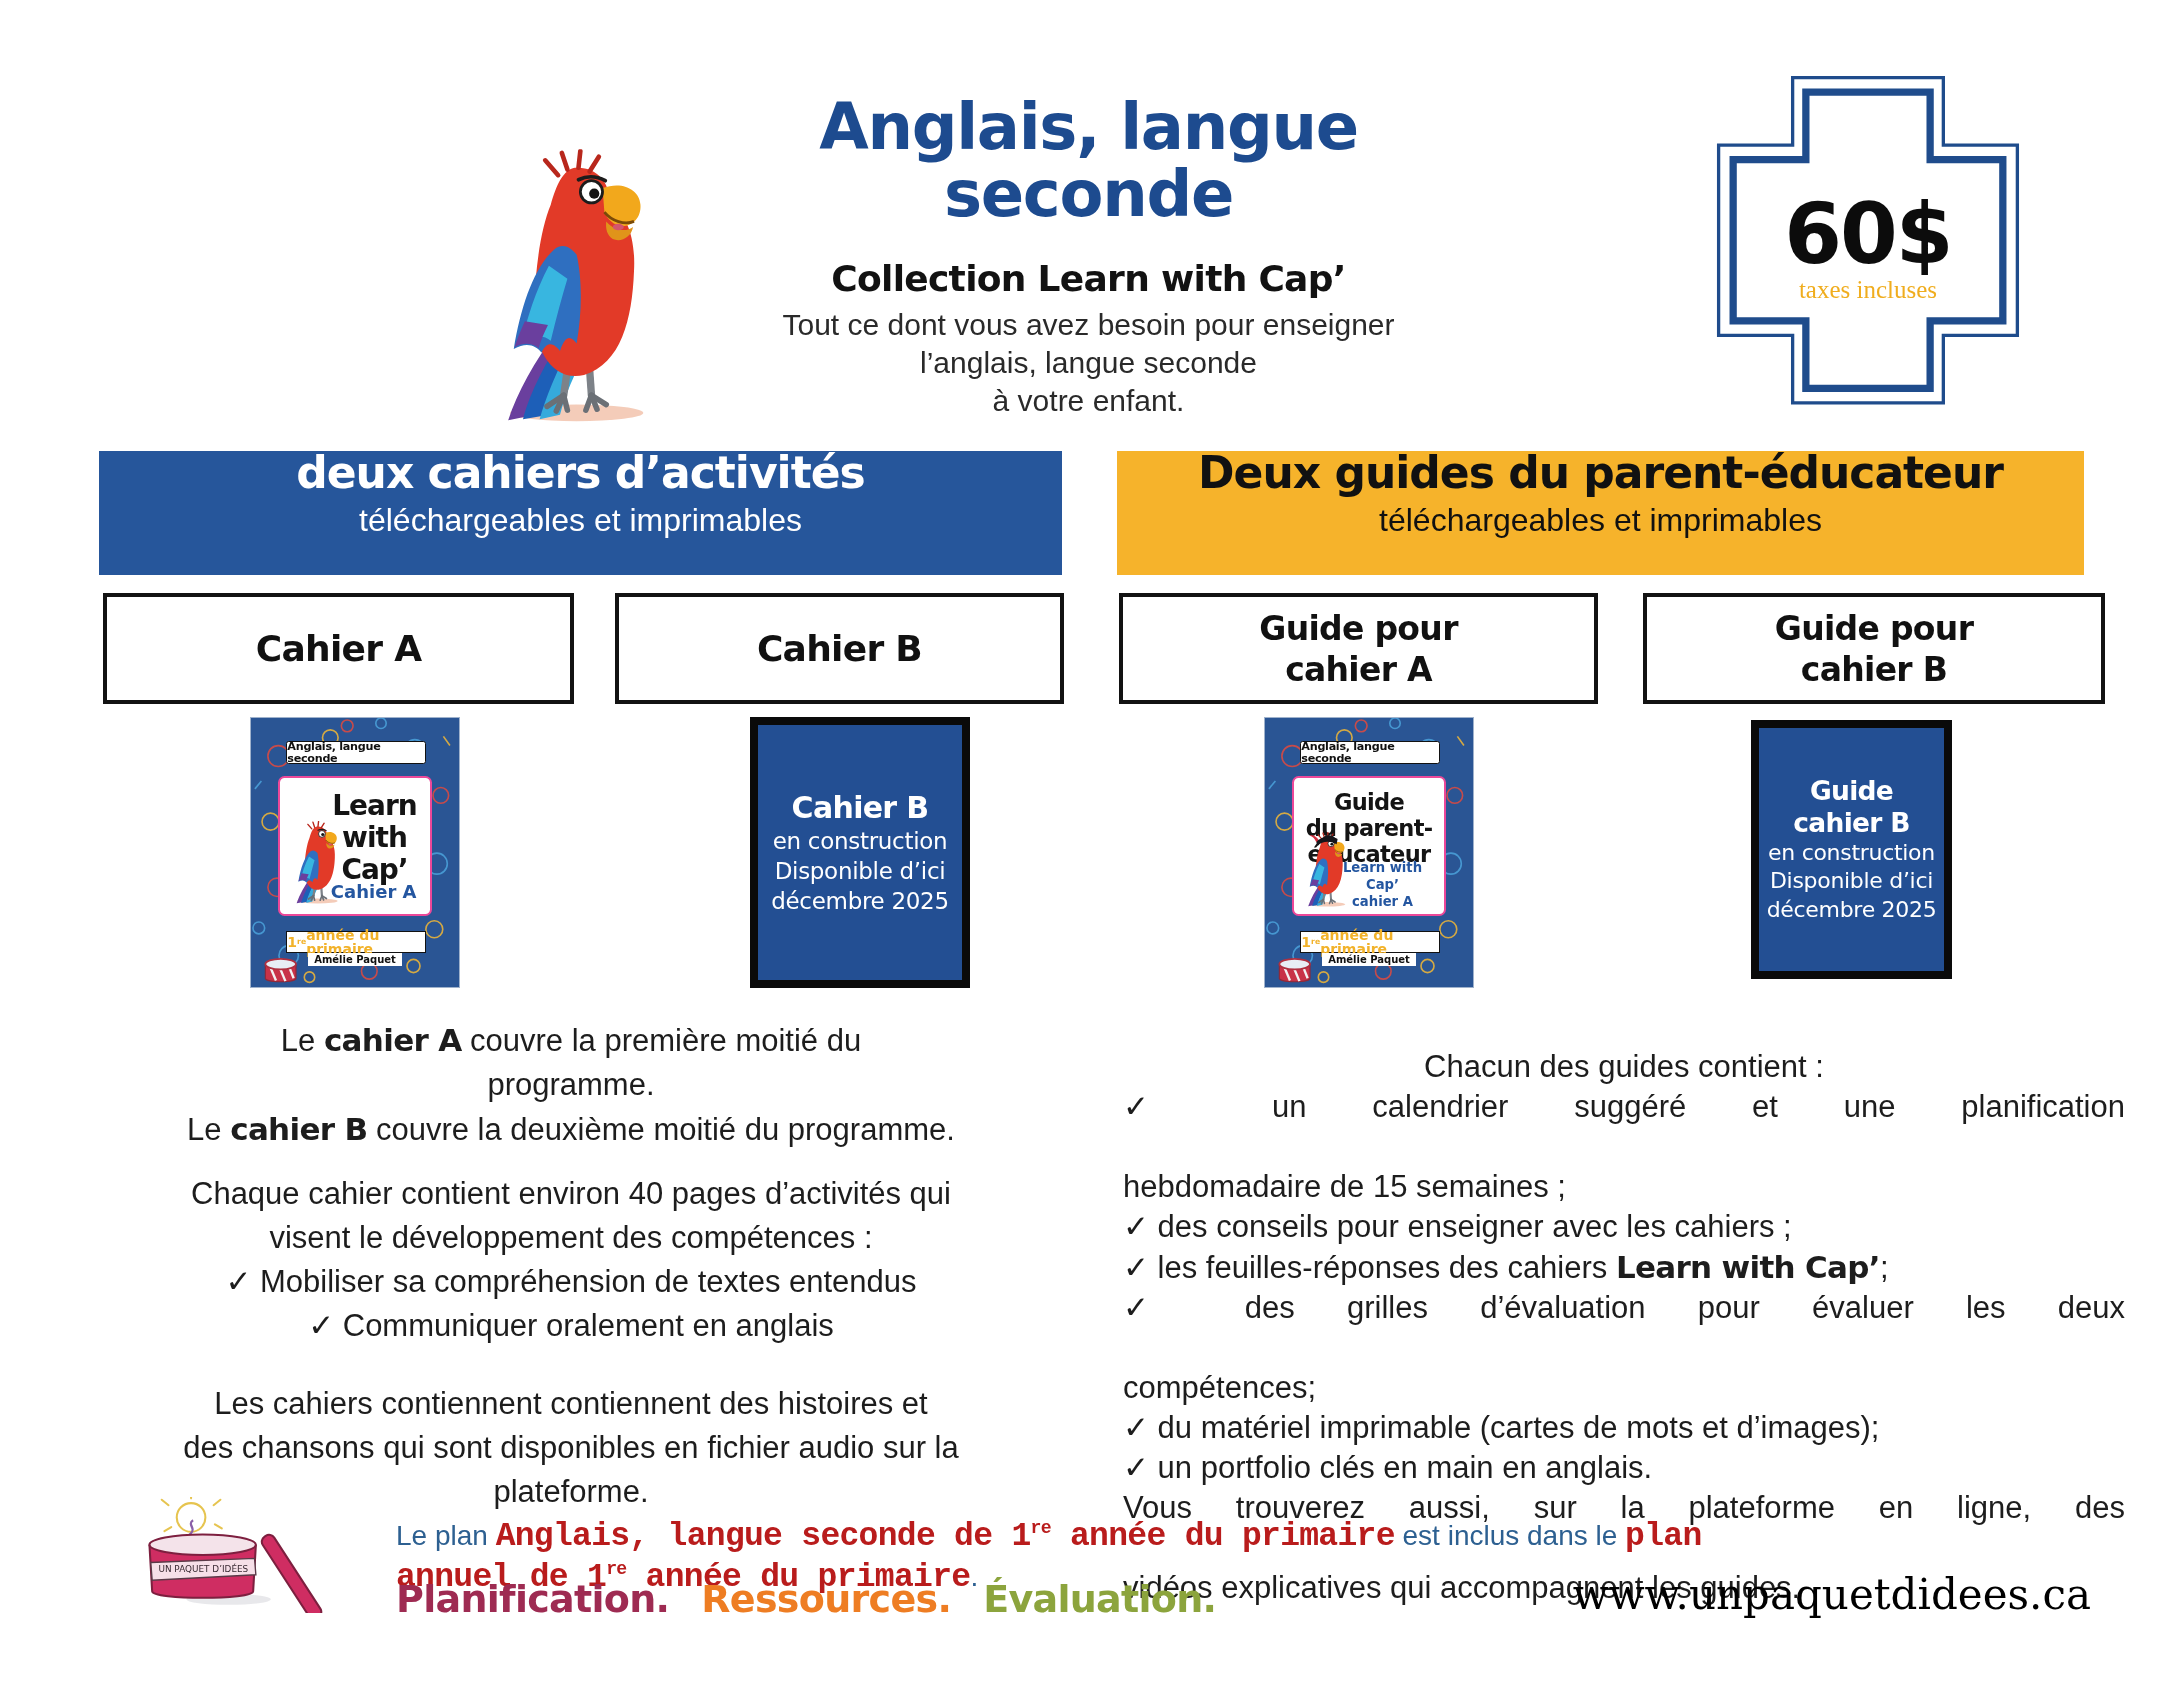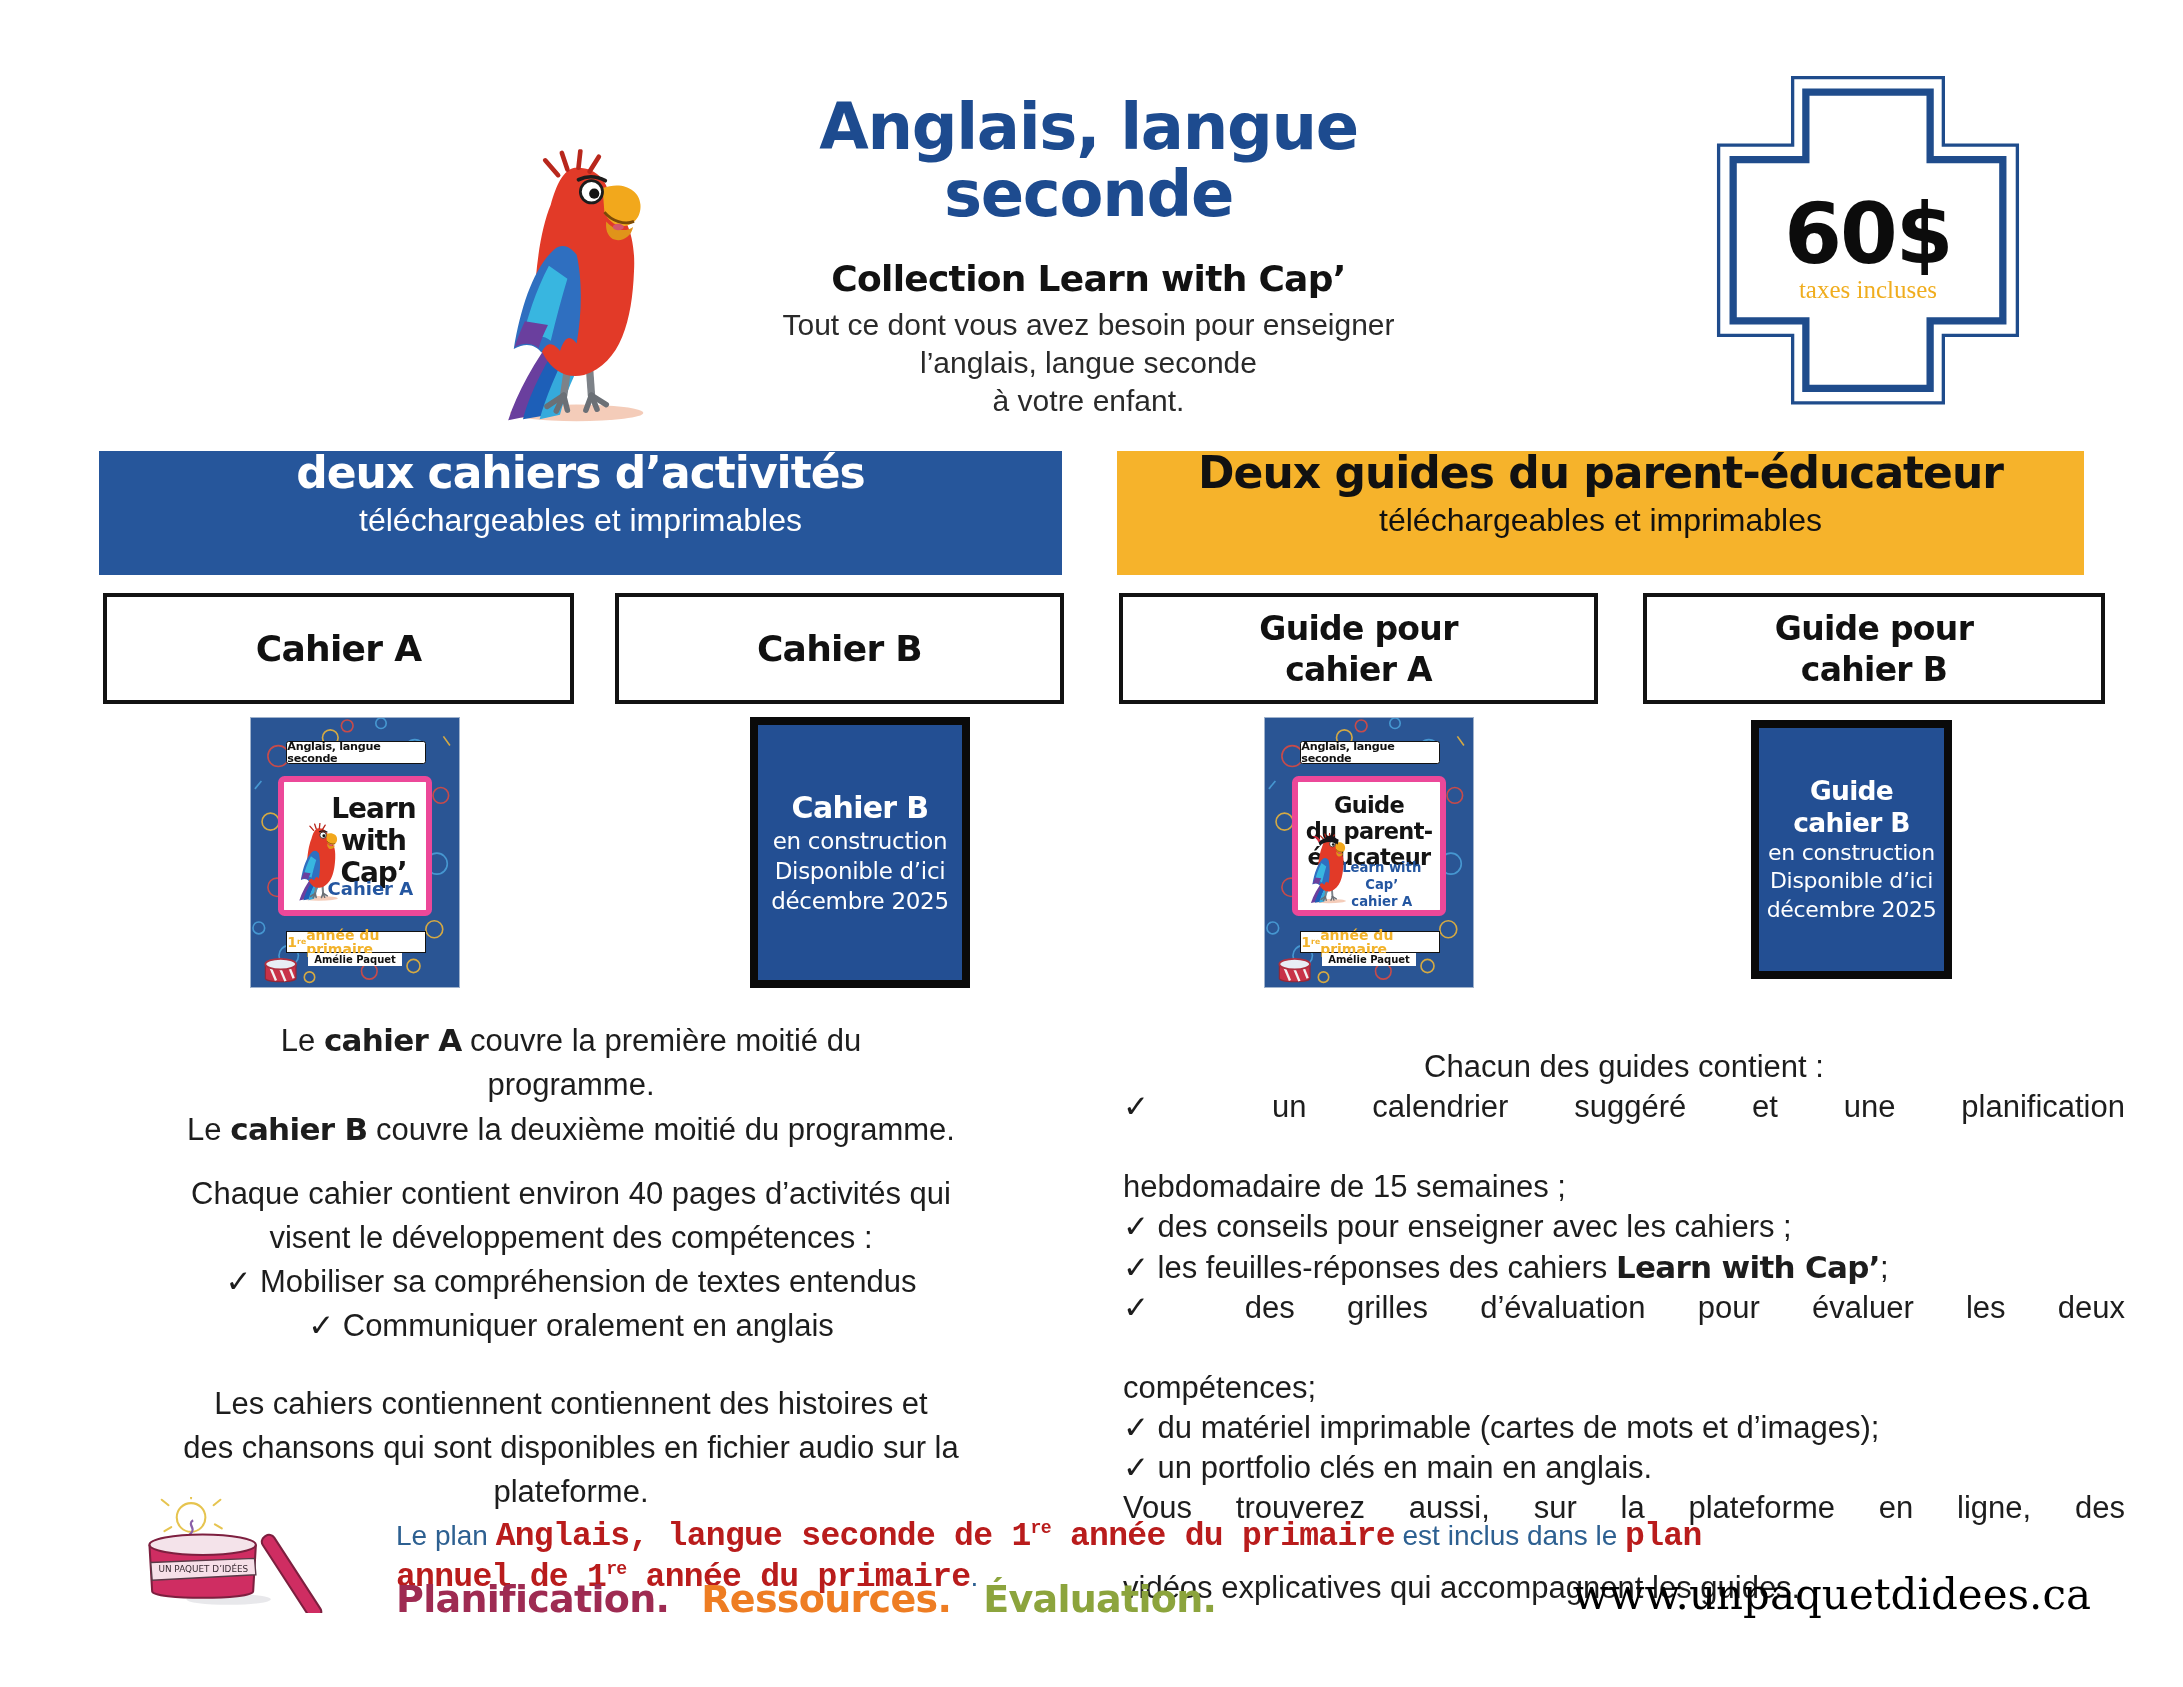--- a/index.html
+++ b/index.html
@@ -48,21 +48,21 @@
   
   .cover { position:absolute; top:717px; width:210px; height:271px; background:#2a5594;
            box-sizing:border-box; border:1.3px solid #9fb2cc; overflow:hidden; }
   #cover-cahier-a { left:250px; }
   #cover-guide-a  { left:1264px; }
   .cover .doodles { position:absolute; inset:0; width:100%; height:100%; }
   .cover .topbox { position:absolute; left:17%; top:8.5%; width:66%; height:8%; background:#fff;
            border:1.3px solid #121212; border-radius:2.6px; display:flex; align-items:center; justify-content:center;
            font:700 11.2px/1 "DejaVu Sans", sans-serif; letter-spacing:-0.3px; color:#111; }
   .cover .mid { position:absolute; left:13%; top:21.5%; width:74%; height:52%; background:#fff;
-           border:6px solid #ec4899; border-radius:6.6px; box-sizing:border-box; }
+           border:2px solid #ec4899; border-radius:6.6px; box-sizing:border-box; }
   .cover .gradebox { position:absolute; left:17%; top:79%; width:66%; height:7.5%; background:#fff;
            border:1.3px solid #121212; display:flex; align-items:center; justify-content:center;
            font:700 14px/1 "DejaVu Sans", sans-serif; color:#f2b22a; }
   .cover .author { position:absolute; top:87.8%; left:0; right:0; text-align:center;
            font:700 10px/1.2 "DejaVu Sans", sans-serif; color:#111; }
   .cover .author span { background:#ffffff; padding:0.7px 6.6px; }
   .cover .drum { position:absolute; left:6%; top:89%; width:17%; }
 
   
   #cover-cahier-a .lw { position:absolute; right:6%; top:9%; width:62%; text-align:center;

